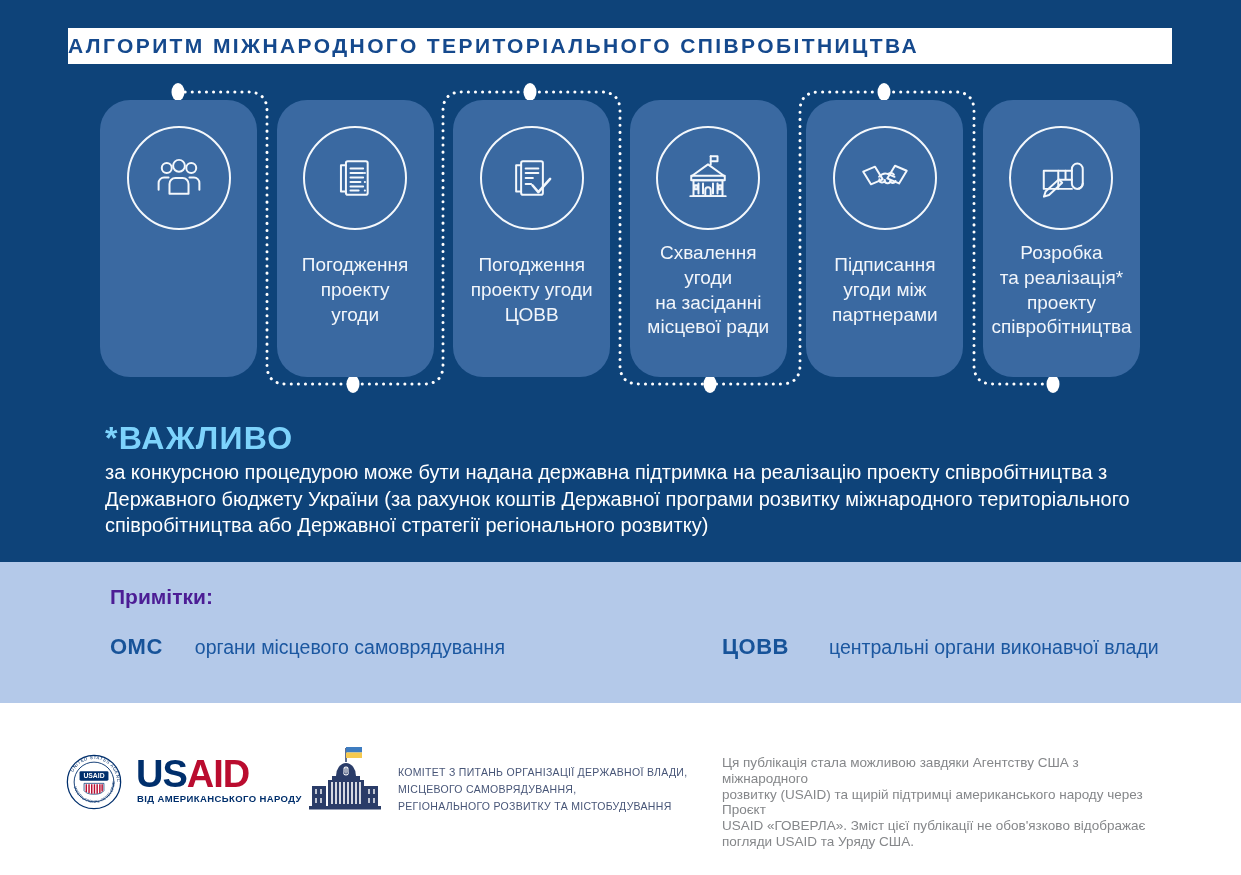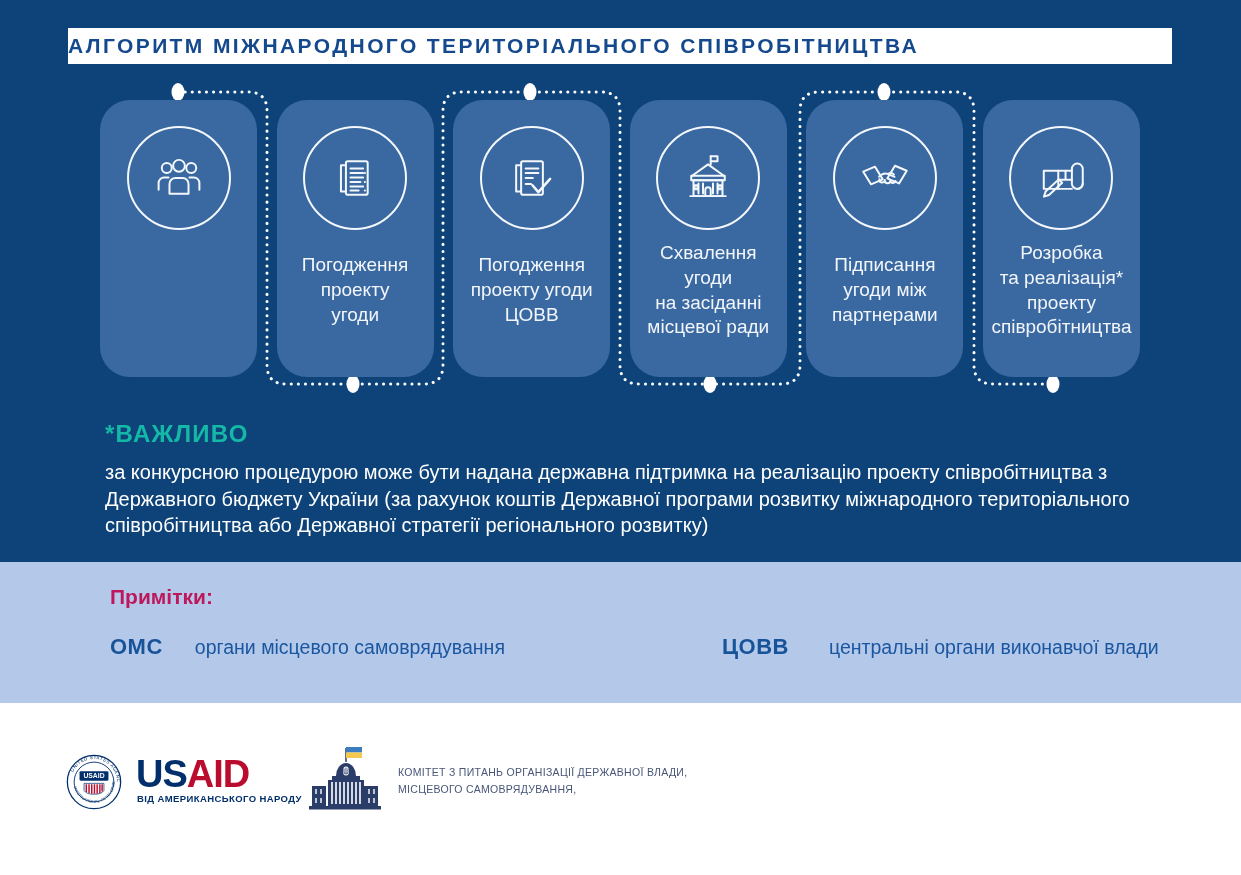--- a/index.html
+++ b/index.html
@@ -31,33 +31,33 @@
     width:100px;height:100px;border:2px solid #f4f8fc;border-radius:50%;
     display:flex;align-items:center;justify-content:center;
   }
   .card-label{
     position:absolute;left:4px;right:4px;top:128px;bottom:24px;
     display:flex;align-items:center;justify-content:center;text-align:center;
     color:#f2f6fb;font-size:19px;line-height:1.3;white-space:pre-line;
   }
   
   .imp-heading{
-    position:absolute;left:105px;top:420px;color:#14b8a6;
-    font-size:24px;font-weight:bold;letter-spacing:1.2px;text-align:center;
+    position:absolute;left:105px;top:420px;color:#7dd3fc;
+    font-size:32px;font-weight:bold;letter-spacing:1.2px;text-align:center;
   }
   .imp-body{
     position:absolute;left:105px;top:459px;width:1110px;color:#ffffff;
     font-size:20px;line-height:26.5px;white-space:pre-line;
   }
   
   .notes-band{
     position:absolute;left:0;top:562px;width:1241px;height:141px;background:#b4c9e9;
   }
   .notes-heading{
-    position:absolute;left:110px;top:23px;color:#be185d;font-size:21px;font-weight:bold;
+    position:absolute;left:110px;top:23px;color:#4c1d95;font-size:21px;font-weight:bold;
   }
   .notes-row{position:absolute;left:110px;top:72px;right:60px;height:30px;}
   .note-item{position:absolute;display:flex;align-items:baseline;}
   .note-item .abbr{color:#175399;font-size:22px;font-weight:bold;letter-spacing:.5px;text-align:right;}
   .note-item .def{color:#1b57a0;font-size:19.5px;margin-left:32px;}
   .note-item.second{left:612px;}
   .note-item.second .def{margin-left:40px;}
   
   .footer{
     position:absolute;left:0;top:703px;width:1241px;height:172px;background:#ffffff;
@@ -262,18 +262,23 @@
       <path d="M26 38 v22 M30 38 v22 M34 38 v22 M38 38 v22 M42 38 v22 M46 38 v22 M50 38 v22 M54 38 v22" stroke="#ffffff" stroke-width="1.6"></path>
       <rect x="6" y="42" width="14" height="20" fill="#2a3c68"></rect>
       <rect x="58" y="42" width="14" height="20" fill="#2a3c68"></rect>
       <path d="M10 45 v5 M15 45 v5 M10 54 v5 M15 54 v5 M63 45 v5 M68 45 v5 M63 54 v5 M68 54 v5" stroke="#ffffff" stroke-width="1.4"></path>
       <rect x="3" y="62" width="72" height="3.5" fill="#2a3c68"></rect>
     </svg>
 
     <div class="committee-text">
       <div>КОМІТЕТ З ПИТАНЬ ОРГАНІЗАЦІЇ ДЕРЖАВНОЇ ВЛАДИ,</div>
       <div>МІСЦЕВОГО САМОВРЯДУВАННЯ,</div>
-    </div>
-
+      <div>РЕГІОНАЛЬНОГО РОЗВИТКУ ТА МІСТОБУДУВАННЯ</div>
+    </div>
+
+    <div class="disclaimer">Ця публікація стала можливою завдяки Агентству США з міжнародного
+розвитку (USAID) та щирій підтримці американського народу через Проєкт
+USAID «ГОВЕРЛА». Зміст цієї публікації не обов'язково відображає
+погляди USAID та Уряду США.</div>
 
   </div>
 
 </div>
 
 </body></html>

